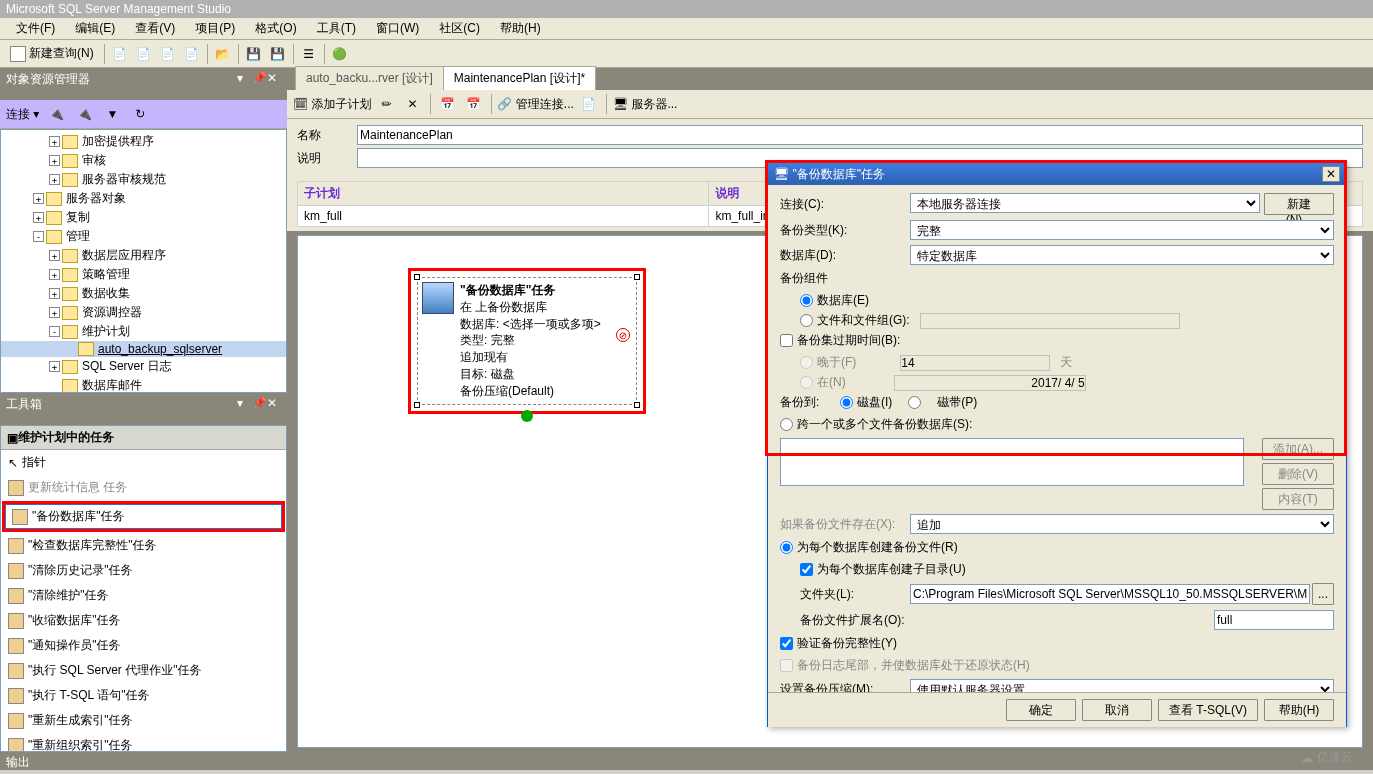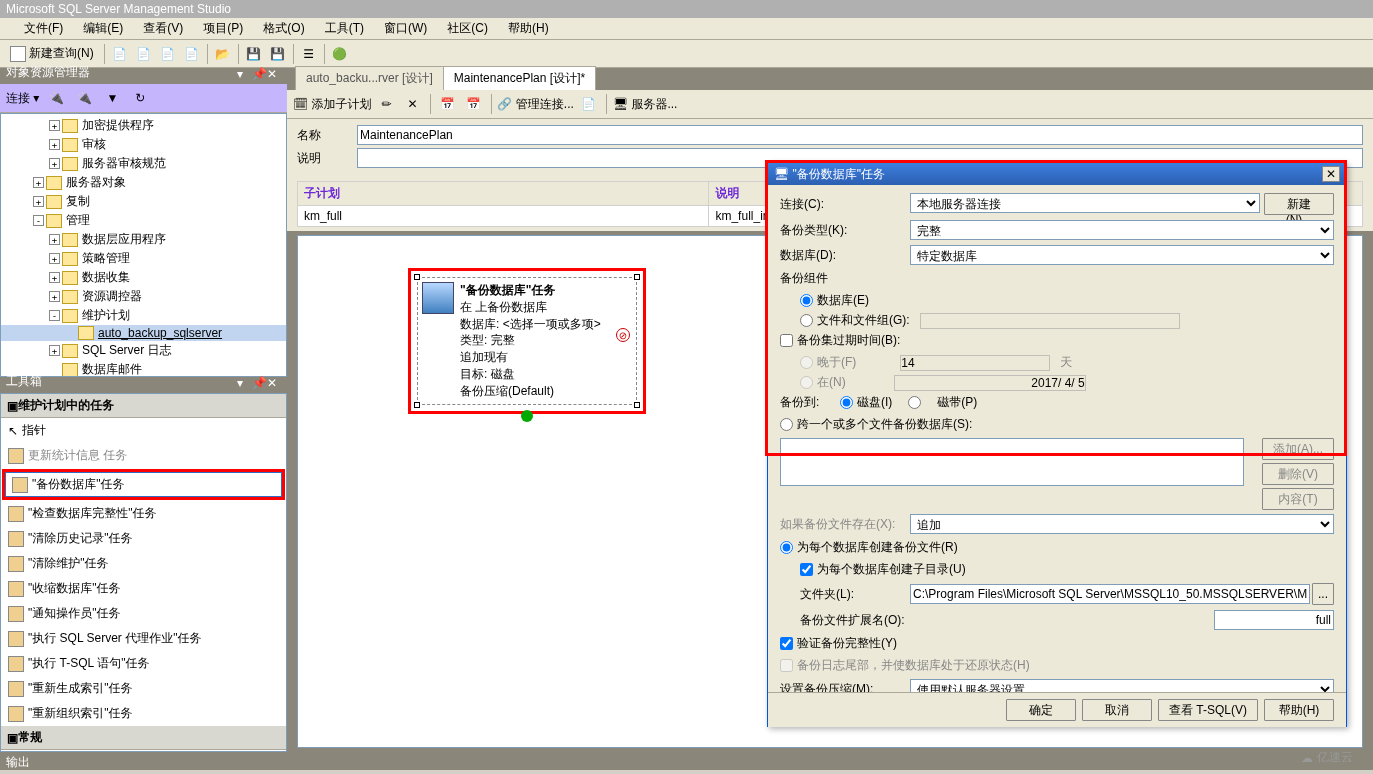--- a/index.html
+++ b/index.html
@@ -1,27 +1,27 @@
 <!DOCTYPE html>
 <html><head>
 <meta charset="utf-8">
 <style>
 *{box-sizing:border-box;margin:0;padding:0;font-family:"SimSun",Tahoma,sans-serif;font-size:12px}
 body{background:#d4d0c8;overflow:hidden;width:1373px;height:774px;position:relative}
 .titlebar{background:#b0b0b0;color:#fff;padding:3px 6px;display:flex;align-items:center;gap:4px;height:18px}
 .titlebar span{color:#fff}
-.menubar{background:#ece9d8;padding:2px 20px;display:flex;gap:12px;height:22px;align-items:center;border-bottom:1px solid #aca899}
+.menubar{background:#ece9d8;padding:2px 12px;display:flex;gap:12px;height:22px;align-items:center;border-bottom:1px solid #aca899}
 .menubar span{padding:2px 4px}
 .toolbar{background:#ece9d8;padding:2px 4px;display:flex;gap:2px;align-items:center;height:28px;border-bottom:1px solid #aca899}
 .tool-btn{width:22px;height:22px;border:1px solid transparent;display:inline-flex;align-items:center;justify-content:center}
 .newquery{display:flex;align-items:center;gap:3px;padding:2px 6px}
 .sep{width:1px;height:20px;background:#aca899;margin:0 2px}
 .main{display:flex;height:calc(100% - 90px)}
 .left{width:287px;display:flex;flex-direction:column;background:#eeeee4}
-.panel-hdr{background:#8a867a;color:#fff;padding:3px 6px;display:flex;align-items:flex-end;justify-content:space-between;height:16px}
+.panel-hdr{background:#8a867a;color:#fff;padding:3px 6px;display:flex;align-items:flex-start;justify-content:space-between;height:32px}
 .panel-hdr .ctrls{display:flex;gap:1px}
 .panel-hdr .pbtn{width:14px;height:14px;color:#fff}
 .conn-bar{background:#c4b5fd;padding:3px 6px;display:flex;align-items:center;gap:6px;border-bottom:1px solid #aca899}
 .tree{background:#fff;border:1px solid #7f9db9;flex:1;overflow:auto;padding:2px 0}
 .tnode{display:flex;align-items:center;gap:2px;padding:1px 2px;white-space:nowrap}
 .tnode .exp{width:11px;height:11px;border:1px solid #888;display:inline-flex;align-items:center;justify-content:center;font-size:9px;font-family:monospace}
 .tnode .noexp{width:11px;height:11px}
 .tnode .fold{width:16px;height:14px;background:#ffe79c;border:1px solid #c0a020;margin-right:2px}
 .tnode.sel{background:#c2d5f0}
 .toolbox{background:#fff;border:1px solid #7f9db9;flex:1;overflow:auto}
@@ -423,21 +423,21 @@
         <span style="margin-left:4px">为每个数据库创建子目录(U)</span>
       </div>
     <div class="dlg-row" style="margin-left:20px">
       <label style="width:110px">文件夹(L):</label>
       <input type="text" style="flex: 1 1 0%;" value="C:\Program Files\Microsoft SQL Server\MSSQL10_50.MSSQLSERVER\MSSQ">
       <button class="dlg-btn" style="min-width:22px;padding:2px 4px;margin-left:2px">...</button>
     </div>
     <div class="dlg-row" style="margin-left:20px">
       <label>备份文件扩展名(O):</label>
       <div class="ctrl" style="display:flex;justify-content:flex-end">
-          <input type="text" style="width: 120px; text-align: right;" value="full">
+          <input type="text" style="width: 120px;" value="full">
         </div>
     </div>
     <div class="dlg-row">
         <input type="checkbox" checked="" style=""> 
         <span style="margin-left:4px">验证备份完整性(Y)</span>
       </div>
     <div class="dlg-row disabled">
         <input type="checkbox" disabled="" style=""> 
         <span style="margin-left:4px">备份日志尾部，并使数据库处于还原状态(H)</span>
       </div>

